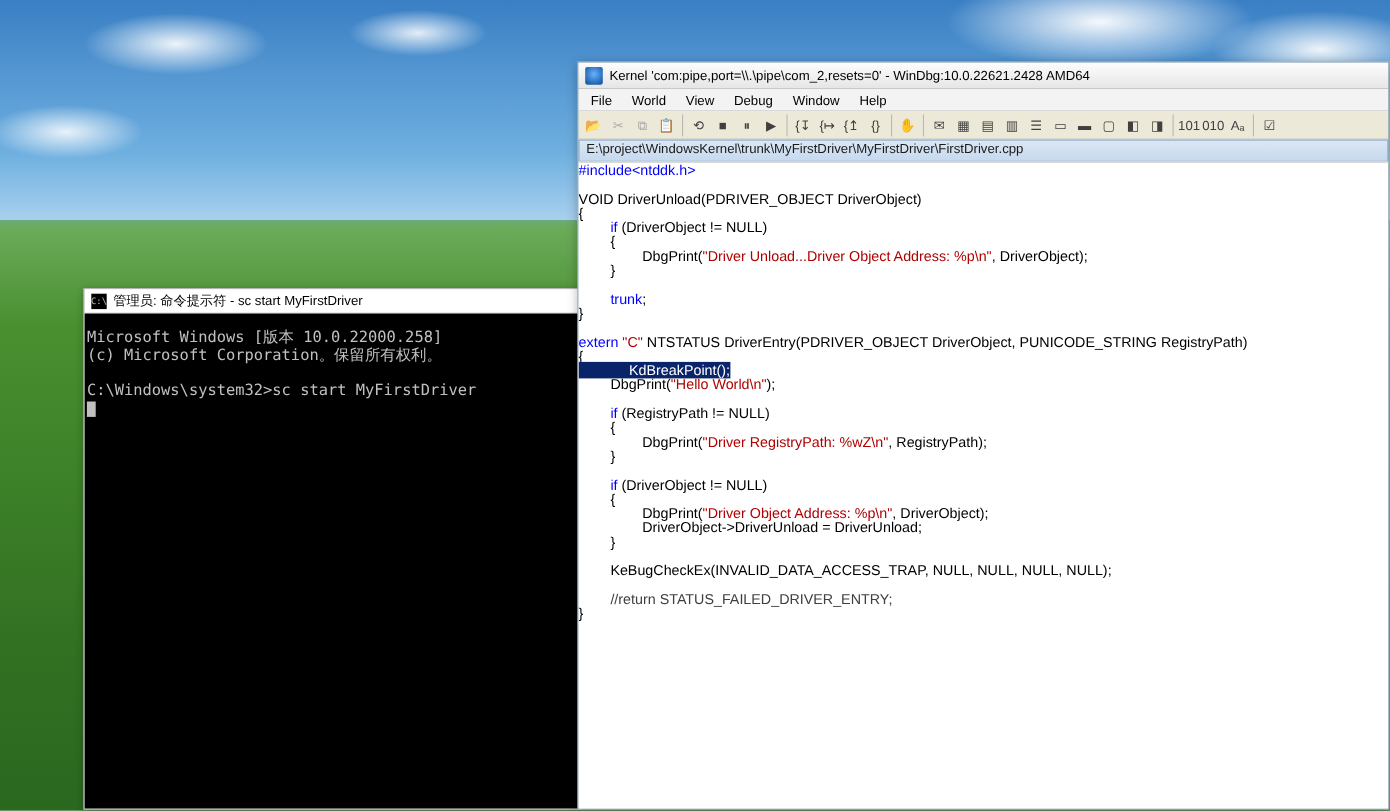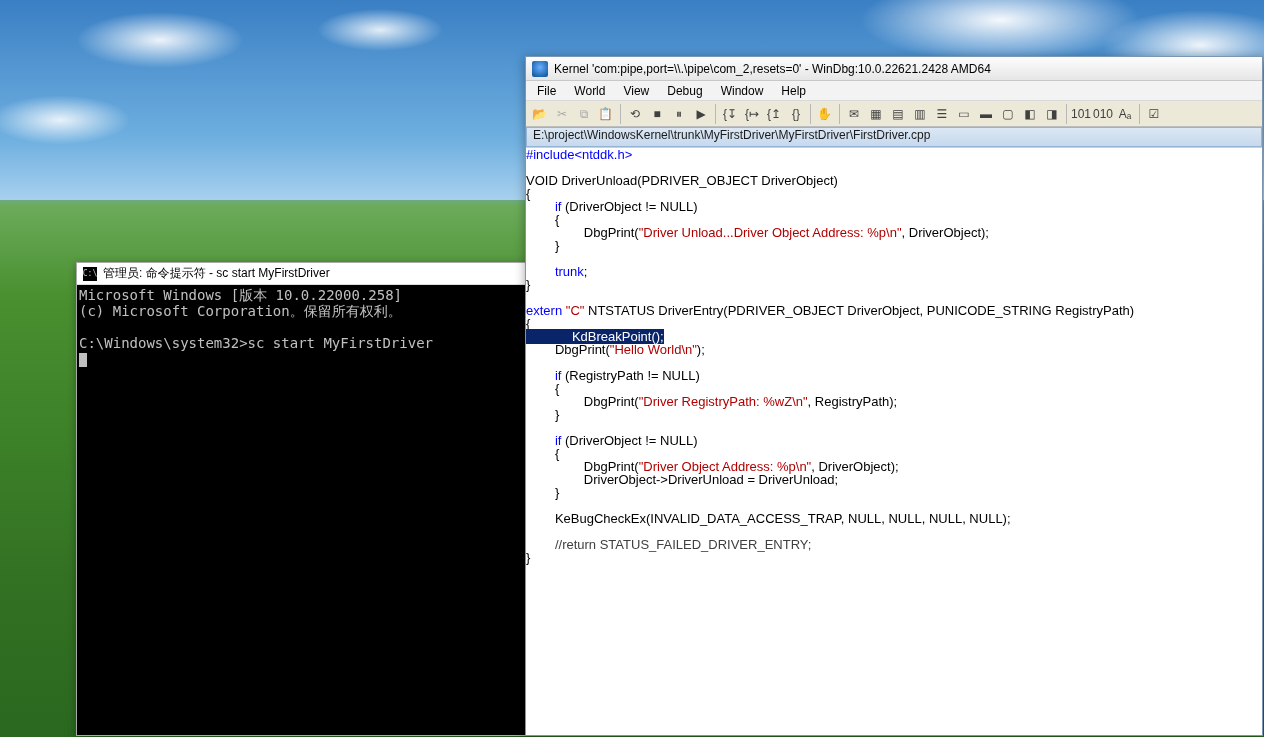--- a/index.html
+++ b/index.html
@@ -54,21 +54,21 @@
     display: inline-flex; align-items:center; justify-content:center;
     color:#c0c0c0; font-size:8px; font-family: monospace;
   }
   .cmd-client {
     flex: 1;
     background: #000;
     color: #c0c0c0;
     font-family: "NSimSun","SimSun","Consolas",monospace;
     font-size: 14px;
     line-height: 16px;
-    padding: 2px 2px;
+    padding: 14px 2px;
     white-space: pre;
     overflow: hidden;
   }
   .cursor {
     display:inline-block; width:8px; height:14px; background:#c0c0c0; vertical-align:bottom;
   }
 
   
   .windbg {
     position: absolute;

